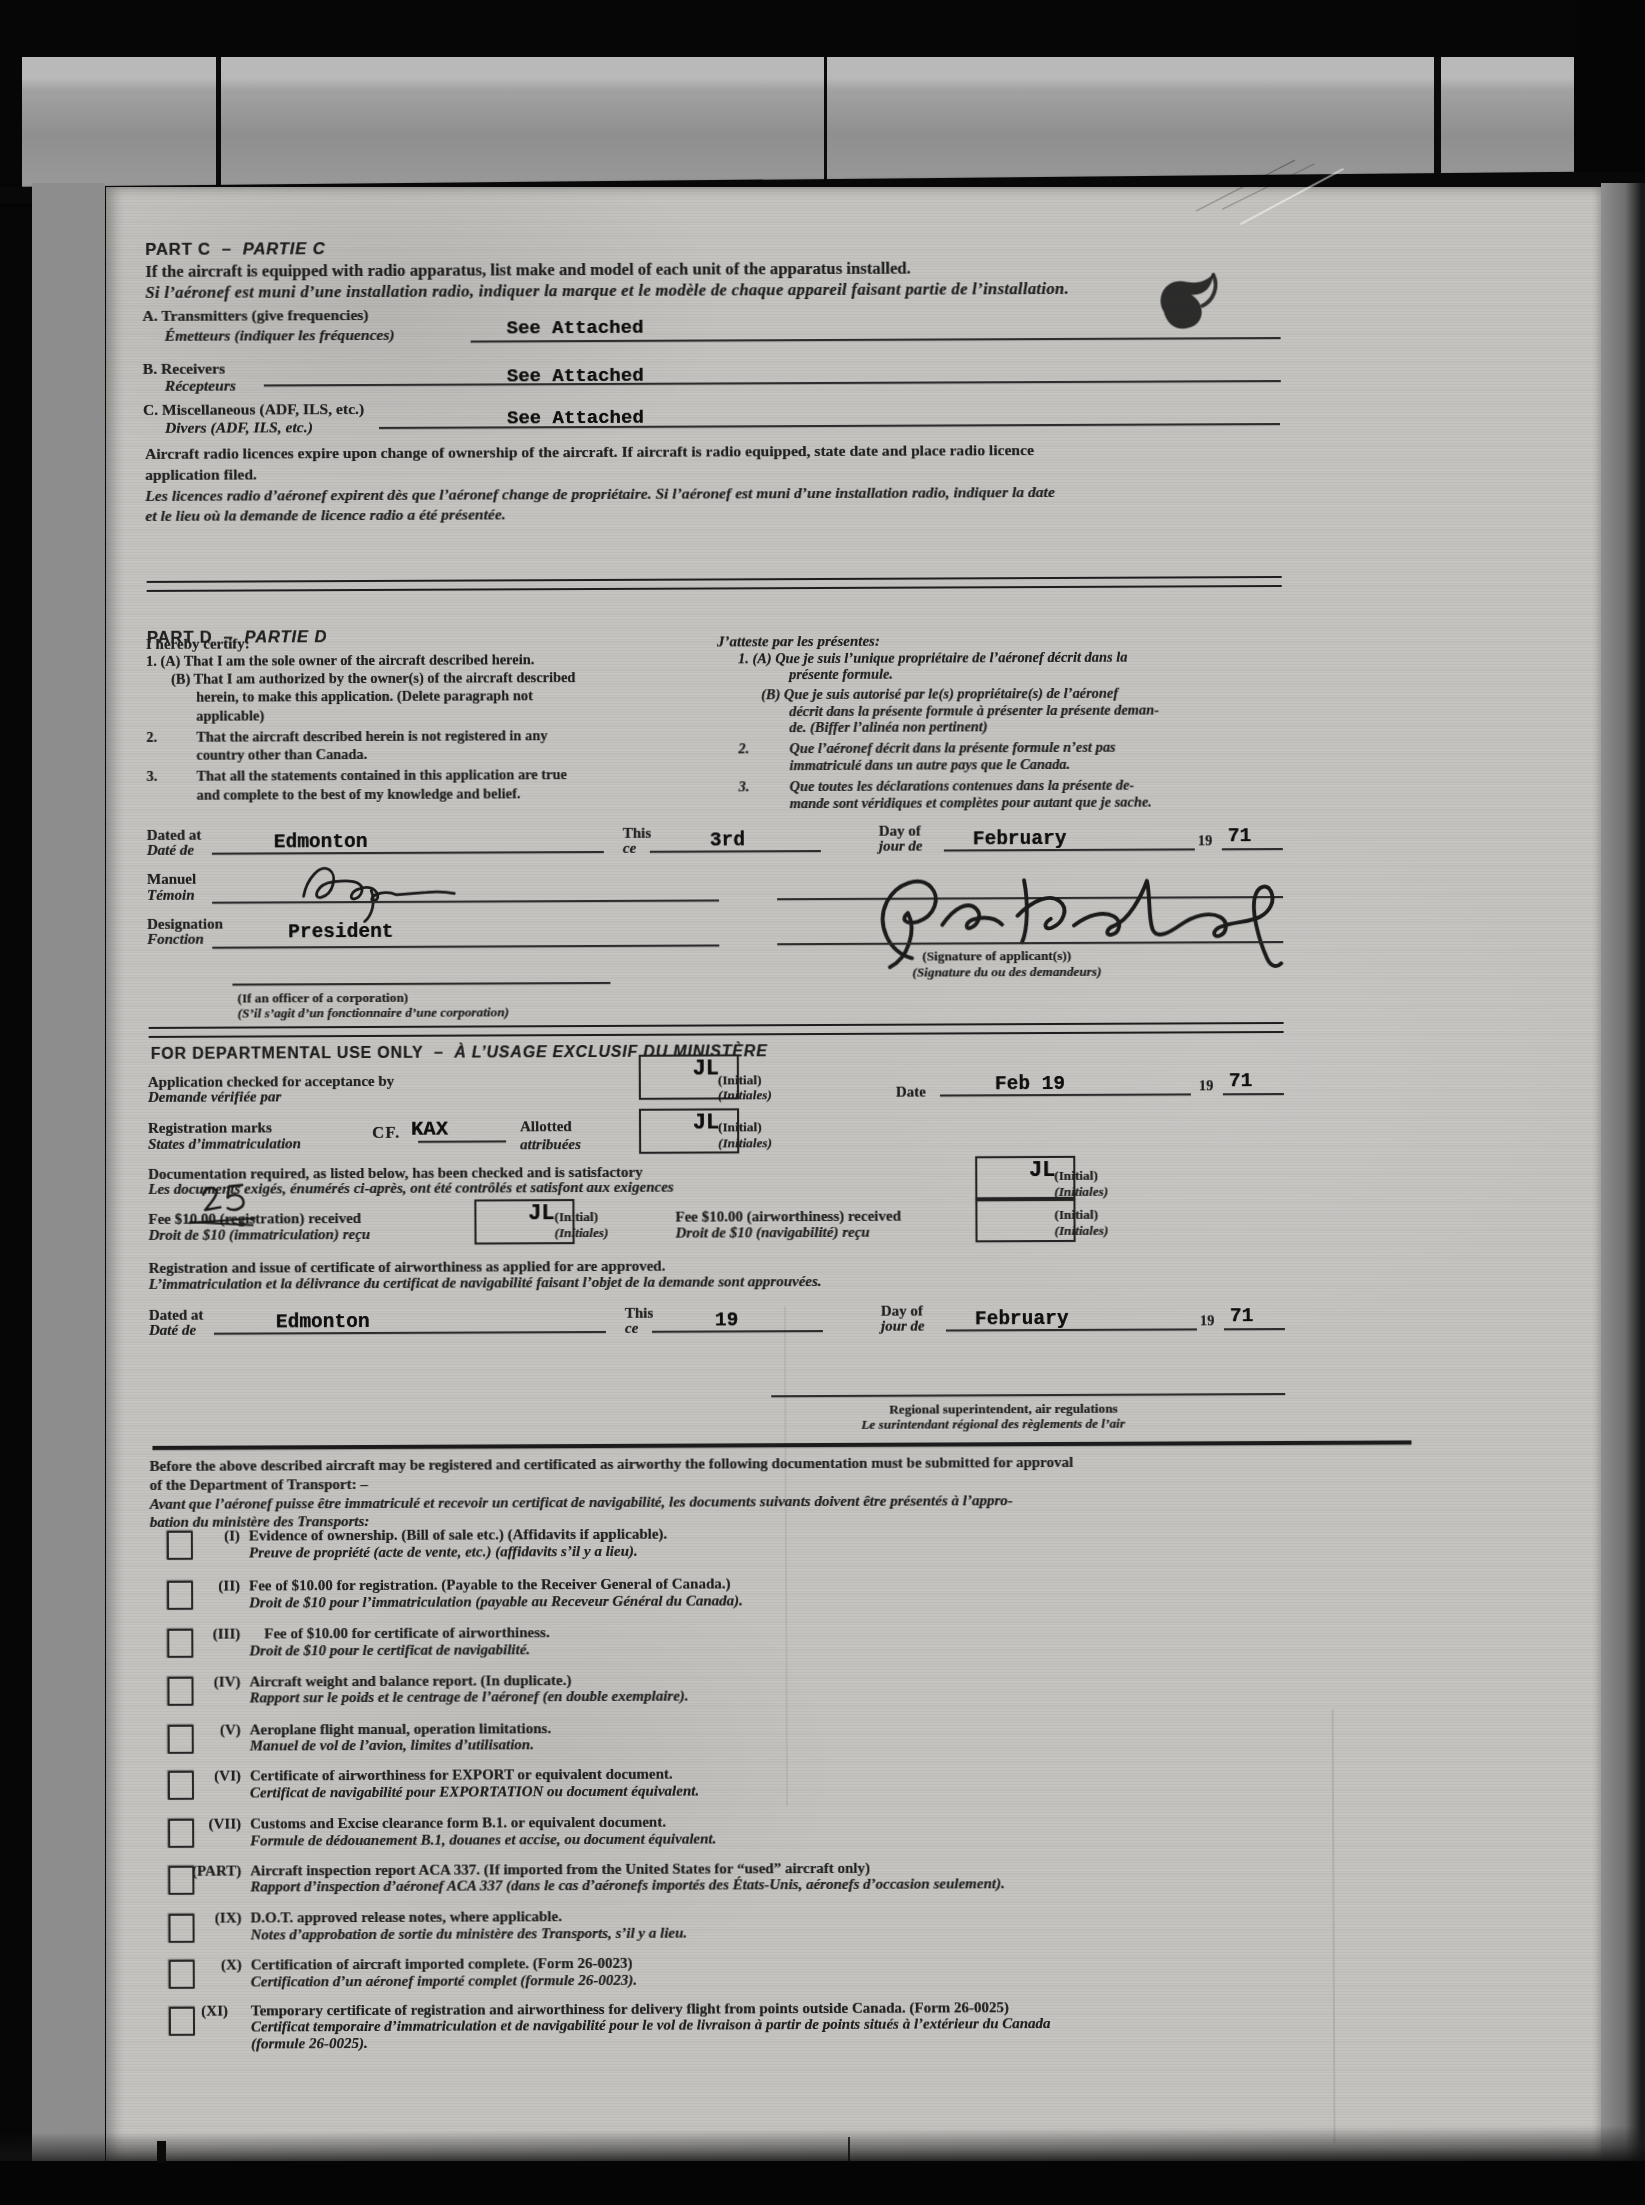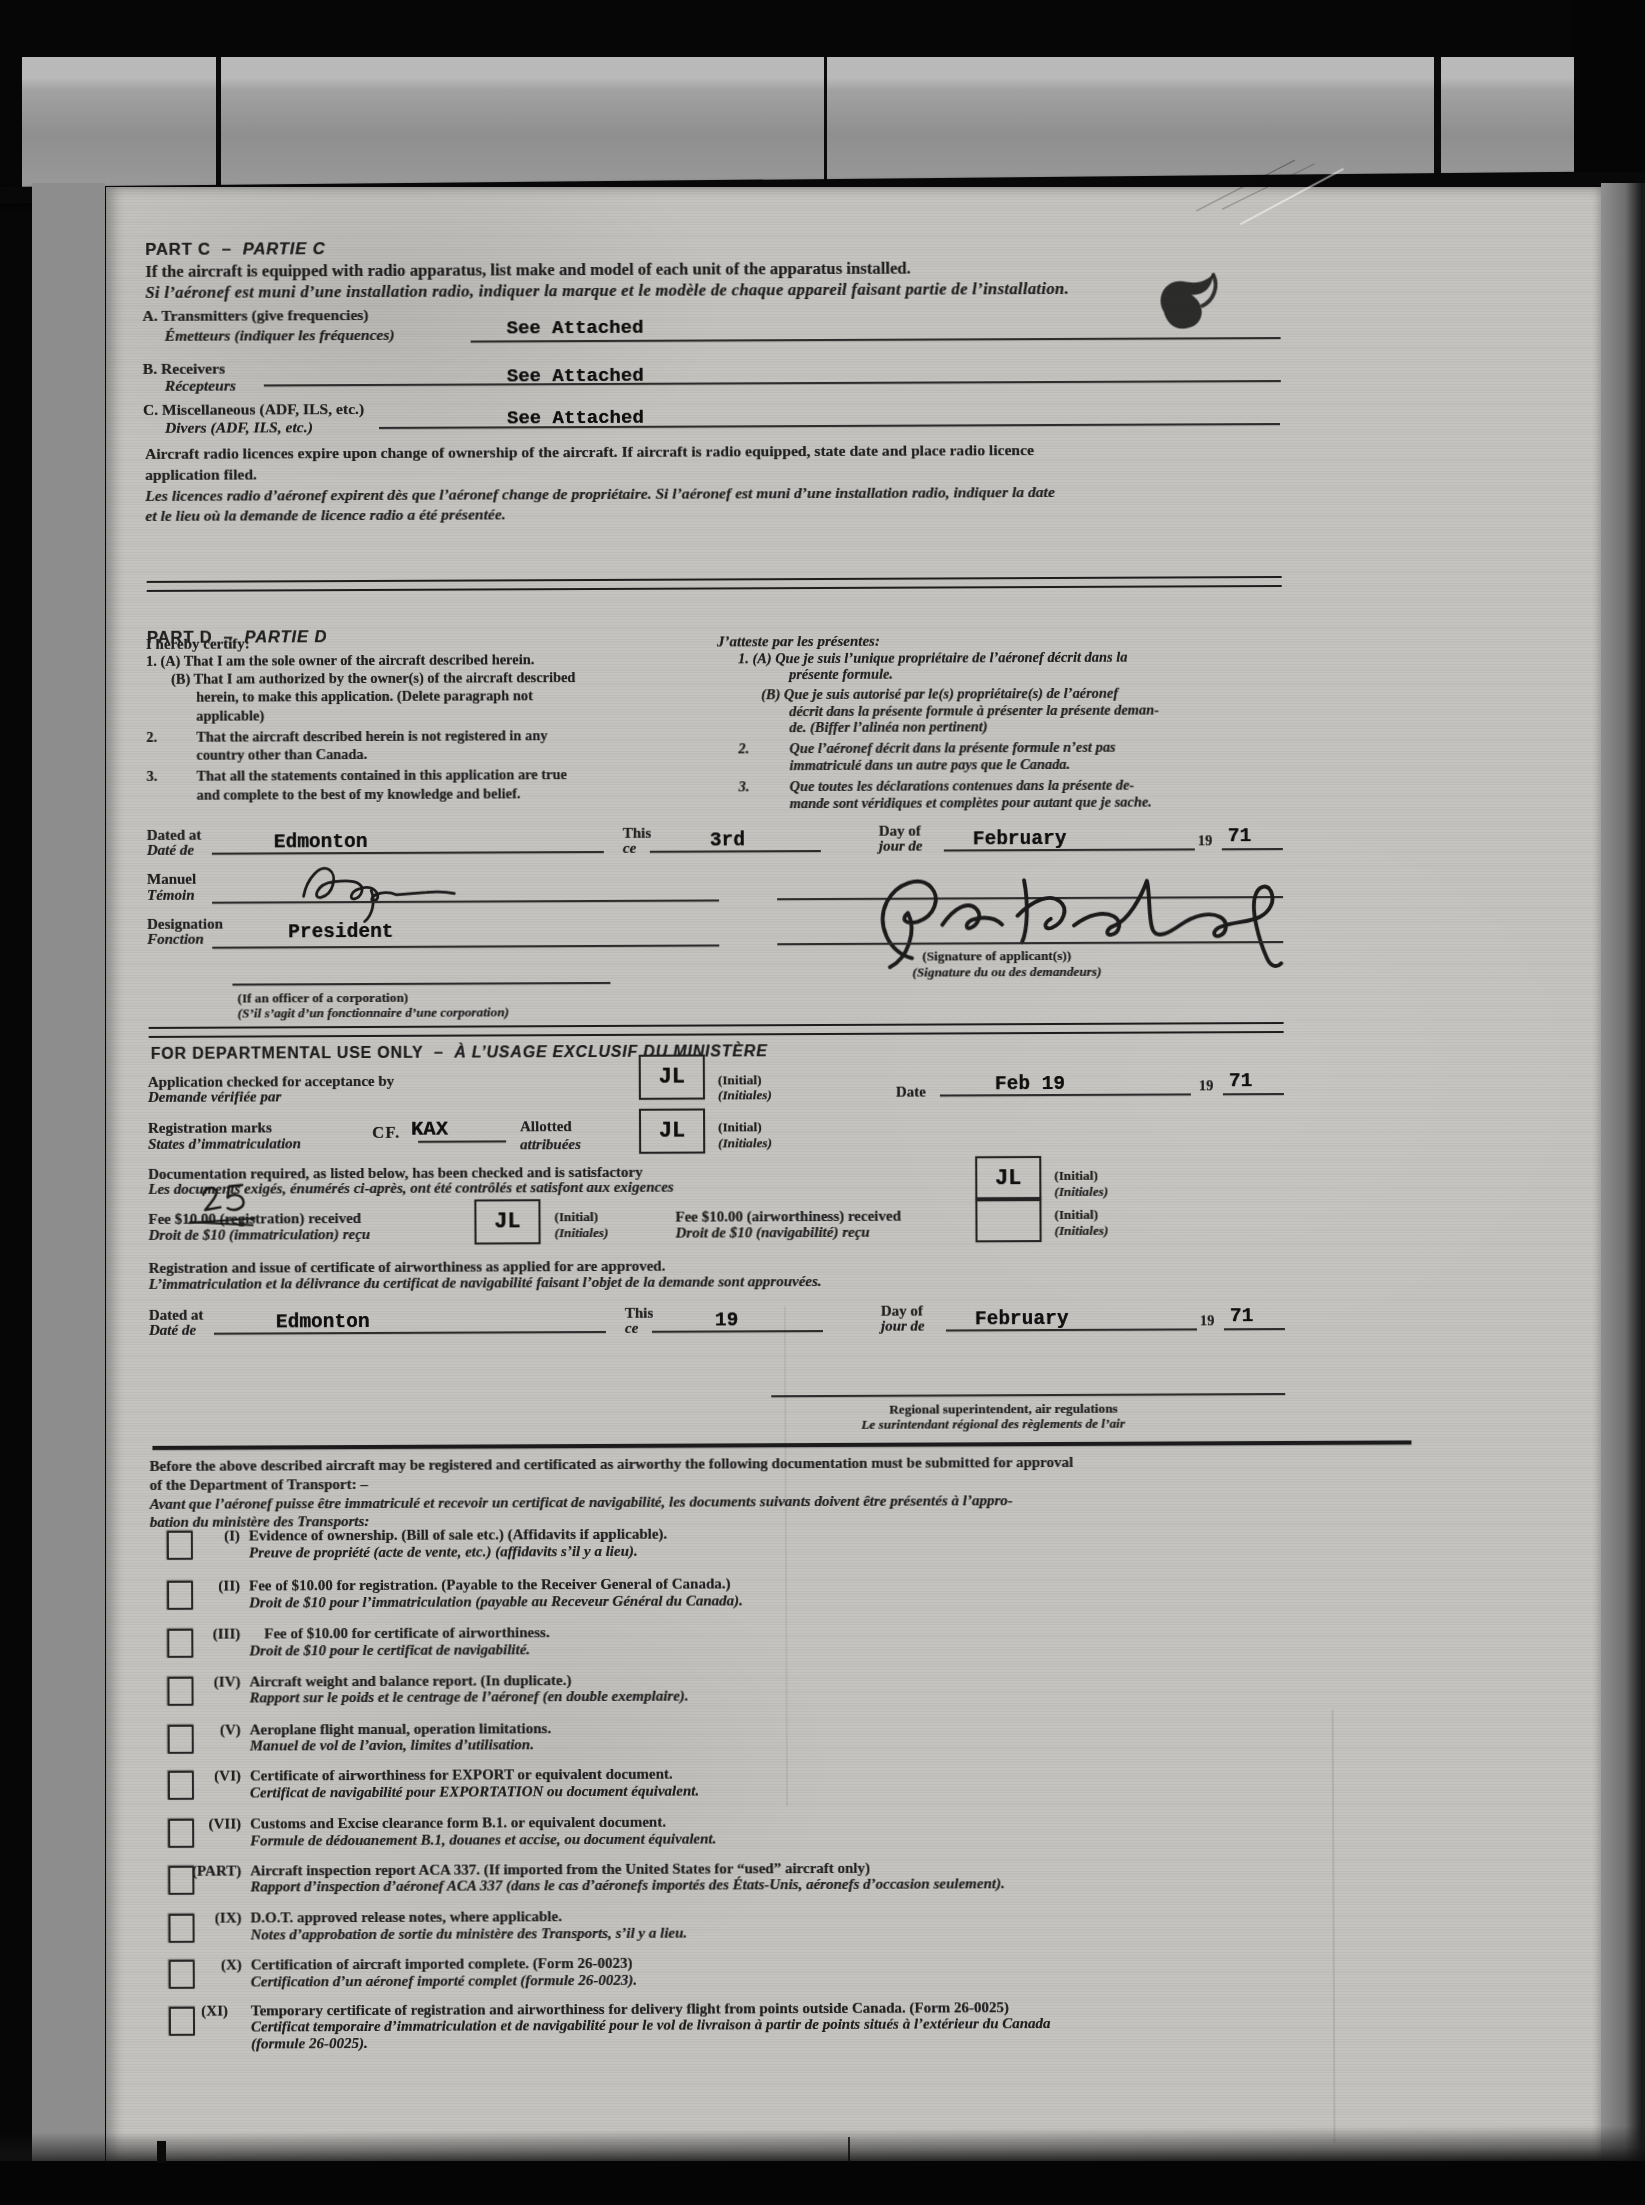--- a/index.html
+++ b/index.html
@@ -36,22 +36,22 @@
   .serif{font-family:"Liberation Serif",serif;font-weight:700;}
   .it{font-style:italic;}
   .sansh{font-family:"Liberation Sans",sans-serif;font-weight:700;letter-spacing:0.8px;}
   .mono{font-family:"Liberation Mono",monospace;font-weight:700;color:#0e0e0e;
         text-shadow:0 0 0.6px rgba(0,0,0,.8);}.s24{font-size:13.3px}.s26{font-size:14.4px}.s27{font-size:15px}
   .s28{font-size:15.6px}.s29{font-size:16px}.s30{font-size:16.7px}
   .s34{font-size:19px}.s35{font-size:19.5px}.s37{font-size:20.6px}.s40{font-size:22px}
   .rule{position:absolute;height:1.7px;background:#2c2c2c;box-shadow:0 0.6px 0.6px rgba(0,0,0,.3);}
   .dblrule{position:absolute;height:6.7px;border-top:2.2px solid #1d1d1d;border-bottom:2.2px solid #1d1d1d;}
   .fatrule{position:absolute;height:4.4px;background:#1c1c1c;box-shadow:0 0.6px 1.1px rgba(0,0,0,.4);}
-  .ibox{position:absolute;border:2.8px solid #232323;display:flex;align-items:center;justify-content:center;
-        box-shadow:0 0 1.1px rgba(0,0,0,.4);}
+  .ibox{position:absolute;border:2.8px solid #232323;display:flex;justify-content:center;
+        box-shadow:0 0 1.1px rgba(0,0,0,.4);padding-left:34px;}
   .chk{position:absolute;width:22px;height:24.5px;border:2.2px solid #262626;border-radius:1.1px;
        box-shadow:0 0 1.1px rgba(0,0,0,.35);}
   .num{text-align:right;width:53px;}
   .strike{position:absolute;height:2.2px;background:#191919;}
   .crease{position:absolute;background:rgba(0,0,0,.10);}
   svg.sig path{fill:none;stroke:#1b1b1b;stroke-linecap:round;stroke-linejoin:round;}
 </style>
 </head>
 <body>
 

